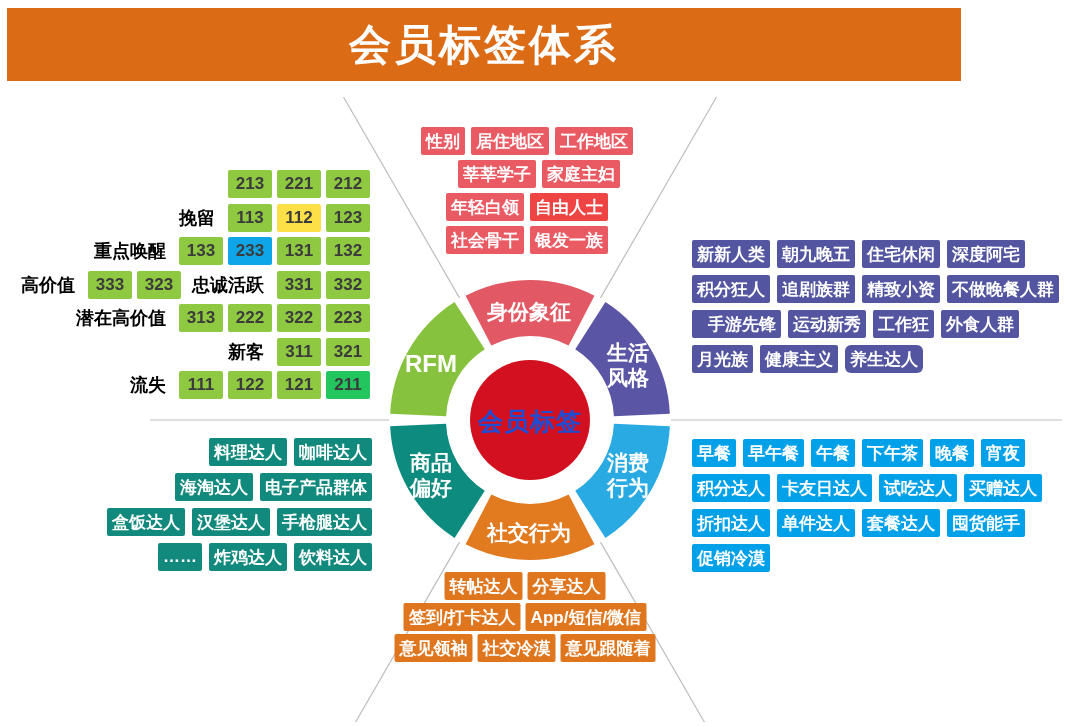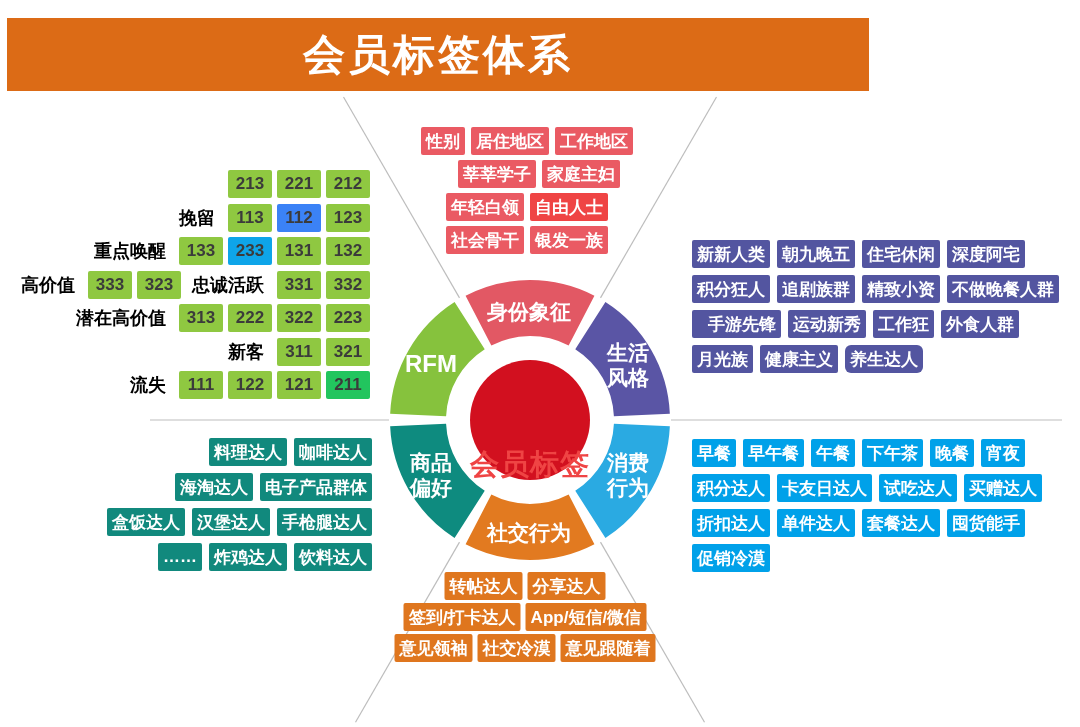--- a/index.html
+++ b/index.html
@@ -1,25 +1,25 @@
 <!DOCTYPE html>
 <html><head>
 <meta charset="utf-8">
 <style>
   html,body{margin:0;padding:0;background:#fff;}
   .stage{position:relative;width:1080px;height:727px;overflow:hidden;background:#fff;
          font-family:"Liberation Sans","DejaVu Sans",sans-serif;}
-  .banner{position:absolute;left:7px;top:18px;width:862px;height:73px;background:#dc6b16;
+  .banner{position:absolute;left:7px;top:8px;width:954px;height:73px;background:#dc6b16;
           display:flex;align-items:center;justify-content:center;}
   .banner span{color:#fff;font-size:42px;font-weight:bold;letter-spacing:3px;}
   svg.wheel{position:absolute;left:0;top:0;}
   .hub-label{position:absolute;transform:translate(-50%,-50%);color:#fff;font-weight:bold;
              font-size:21px;line-height:1.18;text-align:center;white-space:pre-line;pointer-events:none;}
   .hub-center{position:absolute;left:530px;top:421px;transform:translate(-50%,-50%);
-              color:#ef4444;font-size:29px;font-weight:bold;letter-spacing:1px;pointer-events:none;margin-top:44px;}
+              color:#1d4ed8;font-size:25px;font-weight:bold;letter-spacing:1px;pointer-events:none;}
   .group{position:absolute;display:flex;flex-direction:column;gap:var(--vgap,6px);}
   .row{display:flex;align-items:center;gap:var(--hgap,6px);}
   .tag{height:28px;display:flex;align-items:center;justify-content:center;padding:0 5px;
        border-radius:2px;color:#fff;font-size:17px;font-weight:bold;white-space:nowrap;}
   .rfm-cell{width:44px;padding:0;color:#3b3b3b;}
   .rfm-label{font-size:18px;font-weight:bold;color:#000;margin:0 8px 0 6px;white-space:nowrap;}
 </style>
 </head>
 <body>
 
@@ -78,21 +78,21 @@
 
   <div class="group" style="right:710px;top:170px;--vgap:5.5px;--hgap:5px;align-items:flex-end">
       <div class="row">
         <div class="tag rfm-cell" style="background: rgb(143, 200, 65);">213</div>
         <div class="tag rfm-cell" style="background: rgb(143, 200, 65);">221</div>
         <div class="tag rfm-cell" style="background: rgb(143, 200, 65);">212</div>
       </div>
       <div class="row">
         <div class="rfm-label">挽留</div>
         <div class="tag rfm-cell" style="background: rgb(143, 200, 65);">113</div>
-        <div class="tag rfm-cell" style="background: #3b82f6; text-align: center;">112</div>
+        <div class="tag rfm-cell" style="background: #fde047; text-align: center;">112</div>
         <div class="tag rfm-cell" style="background: rgb(143, 200, 65);">123</div>
       </div>
       <div class="row">
         <div class="rfm-label">重点唤醒</div>
         <div class="tag rfm-cell" style="background: rgb(143, 200, 65);">133</div>
         <div class="tag rfm-cell" style="background: #0ea5e9;">233</div>
         <div class="tag rfm-cell" style="background: rgb(143, 200, 65);">131</div>
         <div class="tag rfm-cell" style="background: rgb(143, 200, 65);">132</div>
       </div>
       <div class="row">

